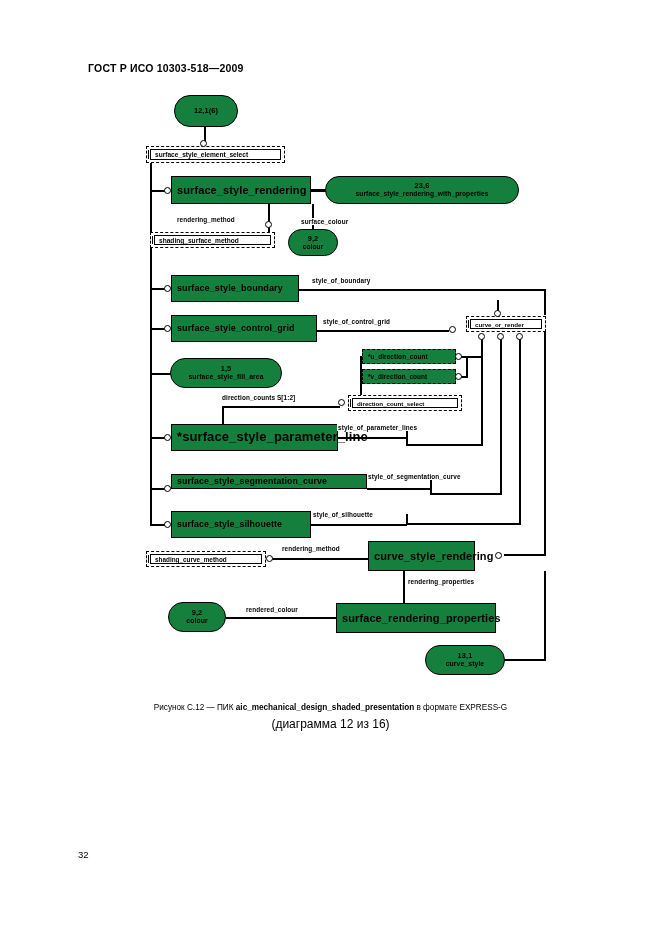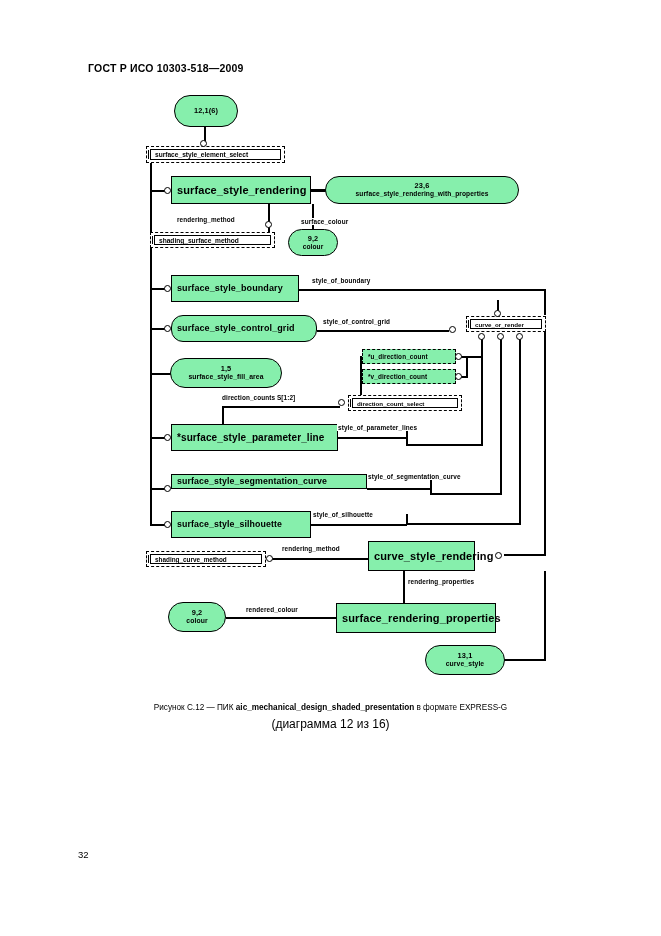--- a/index.html
+++ b/index.html
@@ -4,21 +4,21 @@
 <style>
   html,body{margin:0;padding:0;background:#fff;}
   body{width:661px;height:936px;position:relative;font-family:"Liberation Sans",sans-serif;color:#000;overflow:hidden;}
 
   .page-header{position:absolute;left:88px;top:62px;font-size:10.5px;font-weight:bold;letter-spacing:.2px;}
   .page-number{position:absolute;left:78px;top:849px;font-size:9.5px;}
 
   .diagram{position:absolute;left:0;top:0;width:661px;height:700px;}
 
   
-  .node{position:absolute;box-sizing:border-box;background:#86efac;border:1.6px solid #000;
+  .node{position:absolute;box-sizing:border-box;background:#15803d;border:1.6px solid #000;
         display:flex;align-items:center;justify-content:center;text-align:left;
         font-size:8.4px;font-weight:bold;letter-spacing:.1px;line-height:1.1;z-index:6;}
   .node.big{font-size:11px;}
   .node.left{justify-content:flex-start;padding-left:5px;}
   .node.dashed{border:1.5px dashed #000;}
   .node.oval{border-radius:999px;flex-direction:column;}
   .node.oval .l1{font-size:7.4px;font-weight:bold;}
   .node.oval .l2{font-size:7.4px;font-weight:bold;}
 
   
@@ -97,21 +97,21 @@
   <div class="ln lnh" style="left:150px;top:288px;width:16px;"></div>
   <div class="node left" style="left:171px;top:275px;width:128px;height:27px;font-size:9px;">
     <span>surface_style_boundary</span>
   </div>
   <div class="lbl" style="left:311px;top:277px;">style_of_boundary</div>
   <div class="ln lnh" style="left:299px;top:289px;width:247px;"></div>
   <div class="ln lnv" style="left:544px;top:289px;height:26px;"></div>
 
   <div class="circ" style="left:164px;top:325px;"></div>
   <div class="ln lnh" style="left:150px;top:328px;width:16px;"></div>
-  <div class="node left" style="left:171px;top:315px;width:146px;height:27px;font-size:9px;border-radius:12px;">
+  <div class="node left" style="left:171px;top:315px;width:146px;height:27px;font-size:9px;">
     <span>surface_style_control_grid</span>
   </div>
   <div class="lbl" style="left:322px;top:318px;">style_of_control_grid</div>
   <div class="ln lnh" style="left:317px;top:330px;width:132px;"></div>
   <div class="circ" style="left:449px;top:326px;"></div>
 
   <div class="ln lnv" style="left:497px;top:300px;height:12px;"></div>
   <div class="circ" style="left:494px;top:310px;"></div>
   <div class="selbox" style="left:466px;top:316px;width:80px;height:16px;">
     <span class="tick"></span>
@@ -164,21 +164,21 @@
     <span class="inner" style="font-size:6.2px;">direction_count_select</span>
   </div>
   <div class="circ" style="left:338px;top:399px;"></div>
 
   <div class="lbl" style="left:221px;top:394px;">direction_counts S[1:2]</div>
   <div class="ln lnh" style="left:222px;top:406px;width:118px;"></div>
   <div class="ln lnv" style="left:222px;top:406px;height:21px;"></div>
 
   <div class="circ" style="left:164px;top:434px;"></div>
   <div class="ln lnh" style="left:150px;top:437px;width:16px;"></div>
-  <div class="node left" style="left:171px;top:424px;width:167px;height:27px;font-size:10px;">
+  <div class="node left" style="left:171px;top:424px;width:167px;height:27px;font-size:13px;">
     <span>*surface_style_parameter_line</span>
   </div>
   <div class="lbl" style="left:337px;top:424px;">style_of_parameter_lines</div>
   <div class="ln lnh" style="left:338px;top:437px;width:68px;"></div>
   <div class="ln lnv" style="left:406px;top:437px;height:8px;"></div>
 
   <div class="circ" style="left:164px;top:485px;"></div>
   <div class="ln lnh" style="left:150px;top:488px;width:16px;"></div>
   <div class="node left" style="left:171px;top:474px;width:196px;height:15px;font-size:8.8px;">
     <span>surface_style_segmentation_curve</span>

